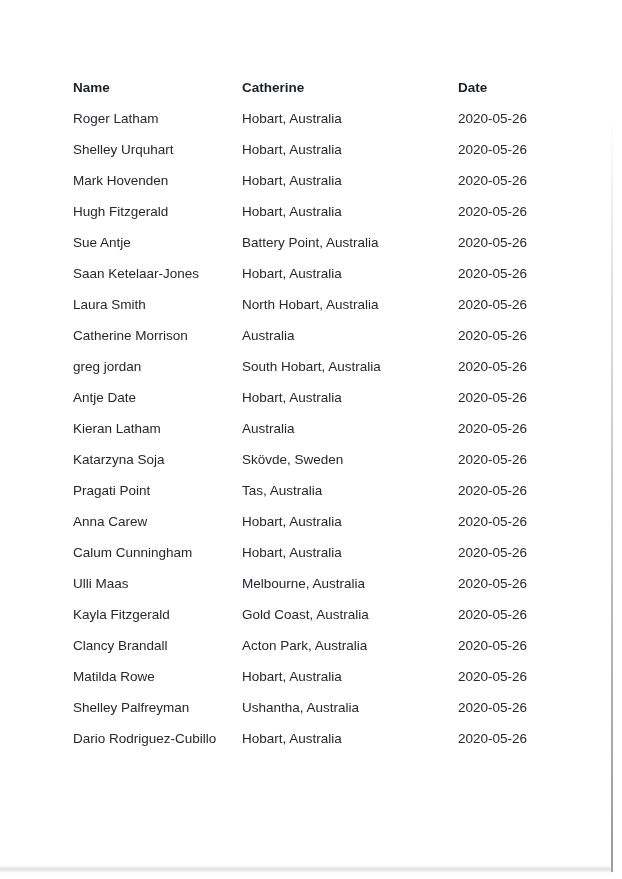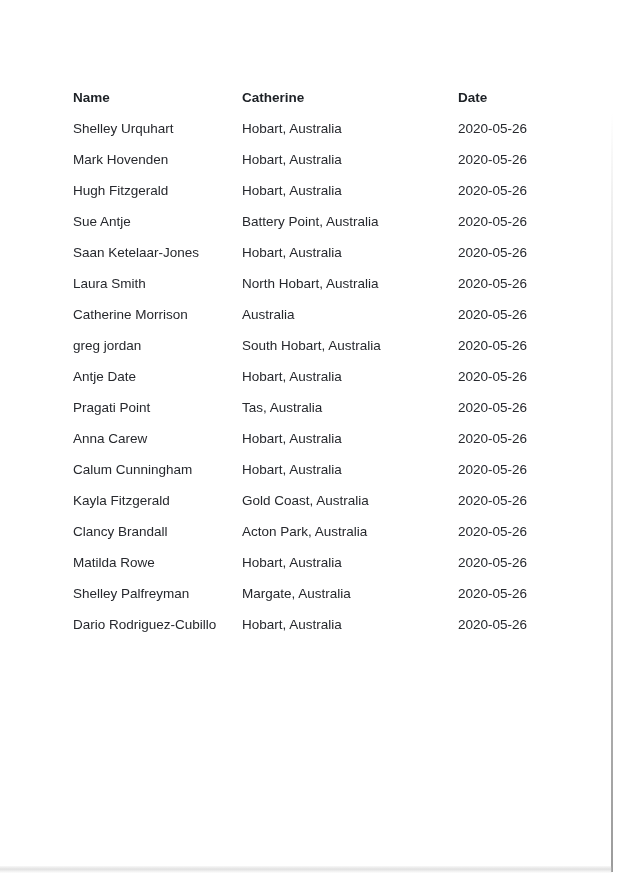--- a/index.html
+++ b/index.html
@@ -10,21 +10,21 @@
     width: 622px;
     height: 879px;
     position: relative;
     background: #ffffff;
     font-family: "Liberation Sans", "DejaVu Sans", sans-serif;
     overflow: hidden;
   }
   .page {
     position: absolute;
     left: 0;
-    top: 10px;
+    top: 0;
     width: 612px;
     height: 870px;
     background: #ffffff;
   }
   
   .edge-right {
     position: absolute;
     left: 611px;
     top: 112px;
     width: 2px;
@@ -91,20 +91,25 @@
       </colgroup>
       <thead>
         <tr>
           <th>Name</th>
           <th>Catherine</th>
           <th>Date</th>
         </tr>
       </thead>
       <tbody>
           <tr>
+            <td>Roger Latham</td>
+            <td>Hobart, Australia</td>
+            <td>2020-05-26</td>
+          </tr>
+          <tr>
             <td>Shelley Urquhart</td>
             <td>Hobart, Australia</td>
             <td>2020-05-26</td>
           </tr>
           <tr>
             <td>Mark Hovenden</td>
             <td>Hobart, Australia</td>
             <td>2020-05-26</td>
           </tr>
           <tr>
@@ -136,52 +141,67 @@
             <td>greg jordan</td>
             <td>South Hobart, Australia</td>
             <td>2020-05-26</td>
           </tr>
           <tr>
             <td>Antje Date</td>
             <td>Hobart, Australia</td>
             <td>2020-05-26</td>
           </tr>
           <tr>
+            <td>Kieran Latham</td>
+            <td>Australia</td>
+            <td>2020-05-26</td>
+          </tr>
+          <tr>
+            <td>Katarzyna Soja</td>
+            <td>Skövde, Sweden</td>
+            <td>2020-05-26</td>
+          </tr>
+          <tr>
             <td>Pragati Point</td>
             <td>Tas, Australia</td>
             <td>2020-05-26</td>
           </tr>
           <tr>
             <td>Anna Carew</td>
             <td>Hobart, Australia</td>
             <td>2020-05-26</td>
           </tr>
           <tr>
             <td>Calum Cunningham</td>
             <td>Hobart, Australia</td>
             <td>2020-05-26</td>
           </tr>
           <tr>
+            <td>Ulli Maas</td>
+            <td>Melbourne, Australia</td>
+            <td>2020-05-26</td>
+          </tr>
+          <tr>
             <td>Kayla Fitzgerald</td>
             <td>Gold Coast, Australia</td>
             <td>2020-05-26</td>
           </tr>
           <tr>
             <td>Clancy Brandall</td>
             <td>Acton Park, Australia</td>
             <td>2020-05-26</td>
           </tr>
           <tr>
             <td>Matilda Rowe</td>
             <td>Hobart, Australia</td>
             <td>2020-05-26</td>
           </tr>
           <tr>
             <td>Shelley Palfreyman</td>
-            <td>Margate, Australia</td>
+            <td>Ushantha, Australia</td>
             <td>2020-05-26</td>
           </tr>
           <tr>
             <td>Dario Rodriguez-Cubillo</td>
             <td>Hobart, Australia</td>
             <td>2020-05-26</td>
           </tr>
         </tbody>
     </table>
   </div>

